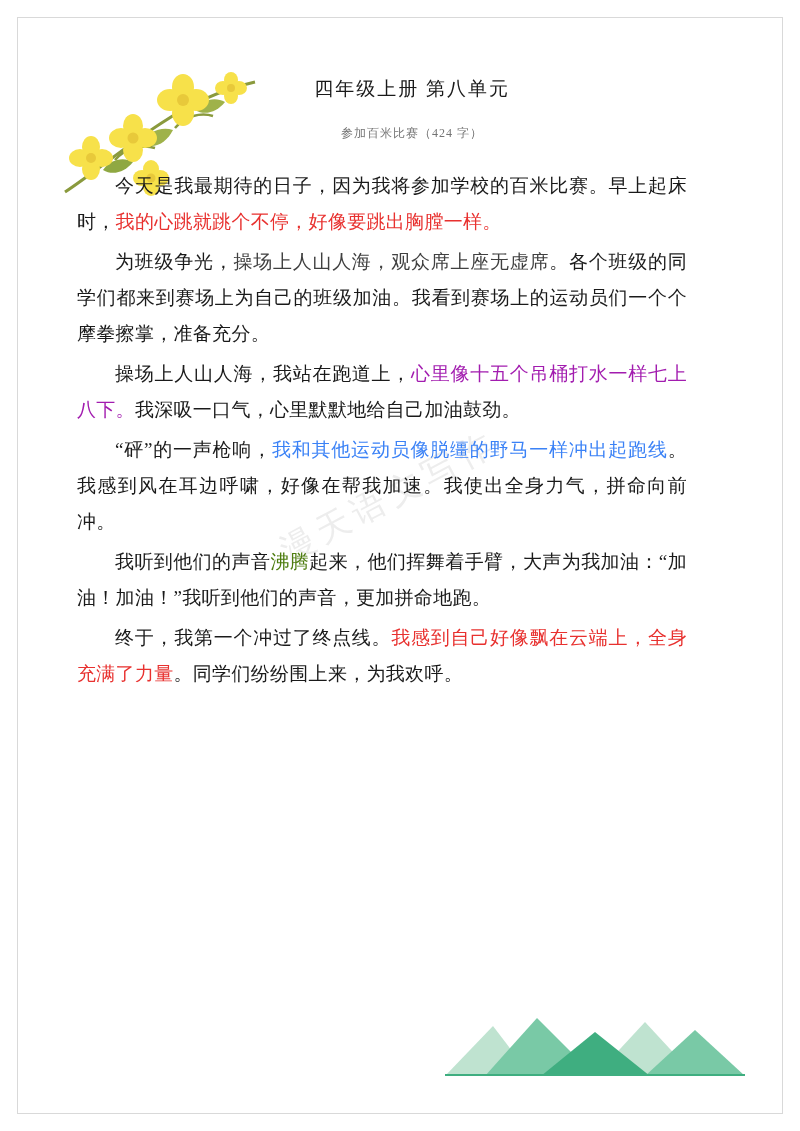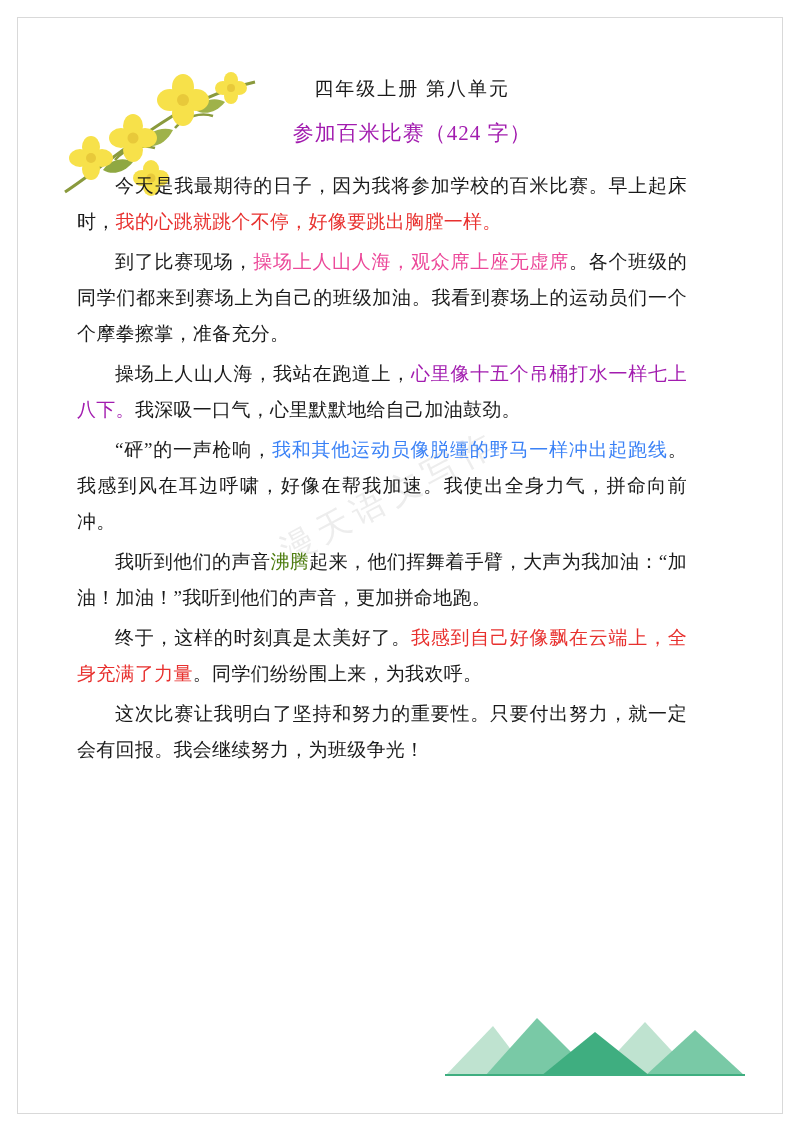--- a/index.html
+++ b/index.html
@@ -38,23 +38,23 @@
     text-align: center;
     margin-left: 60px;
   }
   .title-main {
     font-size: 19px;
     letter-spacing: 2px;
     color: #1a1a1a;
     line-height: 34px;
   }
   .title-sub {
-    font-size: 21px;
+    font-size: 12px;
     letter-spacing: 1px;
-    color: #a21caf;
+    color: #737373;
     line-height: 34px;
     margin-top: 10px;
   }
   .body-text {
     margin-top: 18px;
     font-size: 19px;
     line-height: 36px;
     color: #1a1a1a;
     text-align: justify;
     letter-spacing: 0.3px;
@@ -156,26 +156,25 @@
 
   <div class="watermark">漫天语文写作</div>
 
   <div class="content">
     <div class="title-block">
       <div class="title-main">四年级上册 第八单元</div>
       <div class="title-sub">参加百米比赛（424 字）</div>
     </div>
     <div class="body-text" id="essay-body">
         <p class="para"><span>今天是我最期待的日子，因为我将参加学校的百米比赛。早上起床时，</span><span class="hl" style="color: rgb(232, 49, 47);">我的心跳就跳个不停，好像要跳出胸膛一样。</span></p>
-        <p class="para"><span>到了比赛现场，</span><span class="hl" style="color: #ec4899;">操场上人山人海，观众席上座无虚席</span><span>。各个班级的同学们都来到赛场上为自己的班级加油。我看到赛场上的运动员们一个个摩拳擦掌，准备充分。</span></p>
+        <p class="para"><span>为班级争光，</span><span class="hl" style="color: #404040;">操场上人山人海，观众席上座无虚席</span><span>。各个班级的同学们都来到赛场上为自己的班级加油。我看到赛场上的运动员们一个个摩拳擦掌，准备充分。</span></p>
         <p class="para"><span>操场上人山人海，我站在跑道上，</span><span class="hl" style="color: #a21caf;">心里像十五个吊桶打水一样七上八下。</span><span>我深吸一口气，心里默默地给自己加油鼓劲。</span></p>
         <p class="para"><span>“砰”的一声枪响，</span><span class="hl" style="color: #3b82f6;">我和其他运动员像脱缰的野马一样冲出起跑线</span><span>。我感到风在耳边呼啸，好像在帮我加速。我使出全身力气，拼命向前冲。</span></p>
         <p class="para"><span>我听到他们的声音</span><span class="hl" style="color: #4d7c0f;">沸腾</span><span>起来，他们挥舞着手臂，大声为我加油：“加油！加油！”我听到他们的声音，更加拼命地跑。</span></p>
-        <p class="para"><span>终于，这样的时刻真是太美好了。</span><span class="hl" style="color: rgb(232, 49, 47);">我感到自己好像飘在云端上，全身充满了力量</span><span>。同学们纷纷围上来，为我欢呼。</span></p>
-        <p class="para"><span>这次比赛让我明白了坚持和努力的重要性。只要付出努力，就一定会有回报。我会继续努力，为班级争光！</span></p>
+        <p class="para"><span>终于，我第一个冲过了终点线。</span><span class="hl" style="color: rgb(232, 49, 47);">我感到自己好像飘在云端上，全身充满了力量</span><span>。同学们纷纷围上来，为我欢呼。</span></p>
       </div>
   </div>
 
   <svg class="mountains" viewBox="0 0 300 80">
     <path d="M0,80 L48,30 L86,80 Z" fill="#bfe3d0"></path>
     <path d="M150,80 L200,26 L250,80 Z" fill="#bfe3d0"></path>
     <path d="M40,80 L92,22 L150,80 Z" fill="#79c9a6"></path>
     <path d="M200,80 L250,34 L300,80 Z" fill="#79c9a6"></path>
     <path d="M96,80 L150,36 L205,80 Z" fill="#3fae80"></path>
     <rect x="0" y="78" width="300" height="2.5" fill="#3fae80"></rect>

